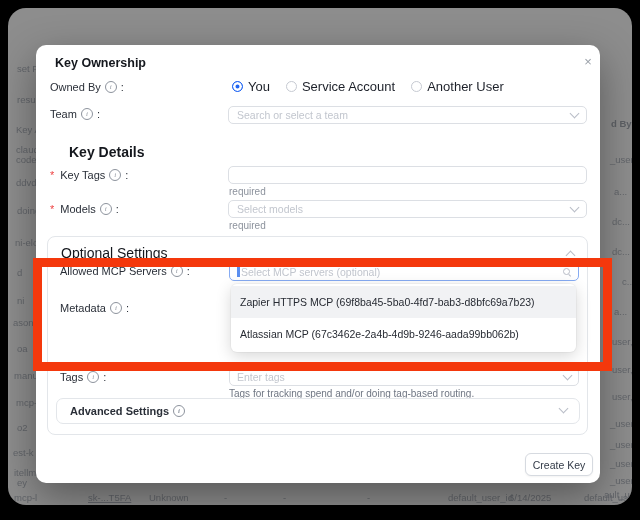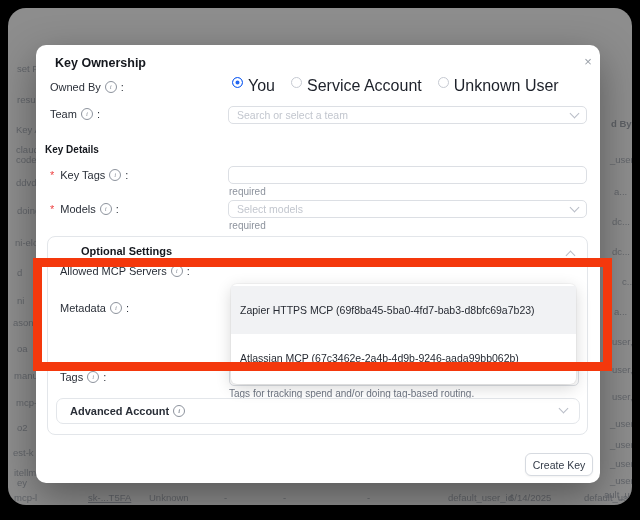--- a/index.html
+++ b/index.html
@@ -12,60 +12,60 @@
   .frag{position:absolute;font-size:9.5px;color:#63666b;white-space:nowrap;}
   .frag.hdr{font-weight:700;color:#5d6065;}
 
   
   .modal{position:absolute;left:36px;top:45px;width:564px;height:438px;background:#fff;
          border-radius:10px;box-shadow:0 14px 40px rgba(0,0,0,.38);color:#22262e;z-index:10;}
   .mtitle{position:absolute;left:19px;top:11px;font-size:12.5px;font-weight:700;color:#14171d;}
   .close{position:absolute;left:543px;top:7px;width:18px;height:18px;display:flex;align-items:center;
          justify-content:center;font-size:13px;color:#9aa0a8;cursor:pointer;}
   .lbl{position:absolute;left:14px;font-size:11px;color:#2a2f38;display:flex;align-items:center;gap:4px;}
-  .sect{position:absolute;left:9px;font-size:10px;font-weight:700;color:#14171d;}
+  .sect{position:absolute;left:33px;font-size:14px;font-weight:700;color:#14171d;}
   .req{color:#e44; margin-right:2px;}
   .info{display:inline-flex;width:10px;height:10px;border:1px solid #8d939d;border-radius:50%;
         font-size:7px;color:#8d939d;align-items:center;justify-content:center;font-style:italic;
         font-family:"Liberation Serif",serif;}
   .hint{position:absolute;left:193px;font-size:10px;color:#8d939d;}
 
   
   .ctl{position:absolute;left:192px;width:359px;height:18px;box-sizing:border-box;background:#fff;
        border:1px solid #dcdfe4;border-radius:5px;display:flex;align-items:center;
        padding:0 8px;font-size:10.5px;color:#c2c6ce;}
   .chev{width:6px;height:6px;border-right:1.4px solid #b9bdc7;border-bottom:1.4px solid #b9bdc7;
         transform:rotate(45deg);margin-left:auto;margin-top:-3px;flex:none;}
   .chev.up{transform:rotate(225deg);margin-top:3px;}
   .ph{overflow:hidden;white-space:nowrap;}
 
   
   .radios{position:absolute;left:196px;top:33px;display:flex;gap:16px;align-items:center;height:16px;}
-  .radio{display:flex;align-items:flex-start;gap:5px;font-size:16px;color:#1d212a;cursor:pointer;}
+  .radio{display:flex;align-items:center;gap:5px;font-size:13px;color:#1d212a;cursor:pointer;}
   .dot{width:11px;height:11px;border-radius:50%;border:1px solid #c6cad2;background:#fff;box-sizing:border-box;flex:none;}
   .radio.selected .dot{background:#2166f3;border-color:#2166f3;box-shadow:inset 0 0 0 2.5px #fff;}
 
   
   .optbox{position:absolute;left:11px;top:191px;width:541px;height:199px;border:1px solid #e3e6ea;
           border-radius:8px;box-sizing:border-box;}
-  .optbox .sect2{position:absolute;left:13px;top:8px;font-size:11px;font-weight:700;color:#14171d;margin-left:20px;}
+  .optbox .sect2{position:absolute;left:13px;top:8px;font-size:14px;font-weight:400;color:#14171d;}
   .optbox .chevbtn{position:absolute;right:13px;top:12px;}
   .o-lbl{position:absolute;left:12px;font-size:11px;color:#2a2f38;display:flex;align-items:center;gap:4px;}
   .o-ctl{position:absolute;left:181px;width:350px;height:19px;box-sizing:border-box;background:#fff;
          border:1px solid #86abf2;border-radius:5px;display:flex;align-items:center;
          padding:0 7px;font-size:10.5px;color:#c2c6ce;}
   .caret{width:3px;height:11px;background:#5b8ff0;margin-right:1px;flex:none;}
   .searchicon{margin-left:auto;position:relative;width:8px;height:8px;flex:none;}
   .searchicon::before{content:"";position:absolute;left:0;top:0;width:5px;height:5px;border:1.2px solid #b9bdc7;border-radius:50%;}
   .searchicon::after{content:"";position:absolute;left:6px;top:6px;width:3px;height:1.2px;background:#b9bdc7;transform:rotate(45deg);transform-origin:0 0;}
 
   
   .dropdown{position:absolute;left:183px;top:47px;width:345px;background:#fff;border-radius:6px;
             box-shadow:0 4px 16px rgba(0,0,0,.16),0 0 0 1px rgba(0,0,0,.03);padding:2px 0;z-index:20;}
-  .opt{height:16px;display:flex;align-items:center;padding:16px 9px;font-size:10.5px;color:#272b33;
+  .opt{height:16px;display:flex;align-items:center;padding:8px 9px;font-size:10.5px;color:#272b33;
        white-space:nowrap;overflow:hidden;cursor:pointer;}
   .opt.highlight{background:#f1f2f4;}
 
   .helper{position:absolute;left:181px;top:151px;font-size:10px;color:#6f7683;}
   .advbox{position:absolute;left:8px;top:161px;width:524px;height:26px;border:1px solid #e3e6ea;
           border-radius:7px;box-sizing:border-box;}
   .advbox .a-lbl{position:absolute;left:13px;top:6px;font-size:11px;font-weight:700;color:#2a2f38;
                  display:flex;align-items:center;gap:4px;}
   .advbox .chevbtn{position:absolute;right:12px;top:9px;}
 
@@ -146,21 +146,21 @@
       <span class="radio selected">
       <span class="dot"></span>
       <span>You</span>
     </span>
       <span class="radio">
       <span class="dot"></span>
       <span>Service Account</span>
     </span>
       <span class="radio">
       <span class="dot"></span>
-      <span>Unknown User</span>
+      <span>Another User</span>
     </span>
     </div>
 
   <div class="lbl" style="top:63px">
     <span>Team</span>
     <span class="info">i</span>
     <span>:</span>
   </div>
   <div class="ctl" style="top:61px">
     <span class="ph">Search or select a team</span>
@@ -194,20 +194,25 @@
 
   <div class="optbox">
     <div class="sect2">Optional Settings</div>
     <span class="chev up chevbtn"></span>
 
     <div class="o-lbl" style="top:28px">
       <span>Allowed MCP Servers</span>
       <span class="info">i</span>
       <span>:</span>
     </div>
+    <div class="o-ctl" style="top:25px">
+      <span class="caret"></span>
+      <span class="ph">Select MCP servers (optional)</span>
+      <span class="searchicon"></span>
+    </div>
 
     <div class="dropdown">
         <div class="opt highlight">Zapier HTTPS MCP (69f8ba45-5ba0-4fd7-bab3-d8bfc69a7b23)</div>
         <div class="opt">Atlassian MCP (67c3462e-2a4b-4d9b-9246-aada99bb062b)</div>
       </div>
 
     <div class="o-lbl" style="top:65px">
       <span>Metadata</span>
       <span class="info">i</span>
       <span>:</span>
@@ -219,21 +224,21 @@
       <span>:</span>
     </div>
     <div class="o-ctl" style="top:130px;border-color:#dcdfe4">
       <span class="ph">Enter tags</span>
       <span class="chev"></span>
     </div>
     <div class="helper">Tags for tracking spend and/or doing tag-based routing.</div>
 
     <div class="advbox">
       <div class="a-lbl">
-        <span>Advanced Account</span>
+        <span>Advanced Settings</span>
         <span class="info">i</span>
       </div>
       <span class="chev chevbtn"></span>
     </div>
   </div>
 
   <button class="createbtn">Create Key</button>
 </div>
 
 <div class="annotation"></div>

